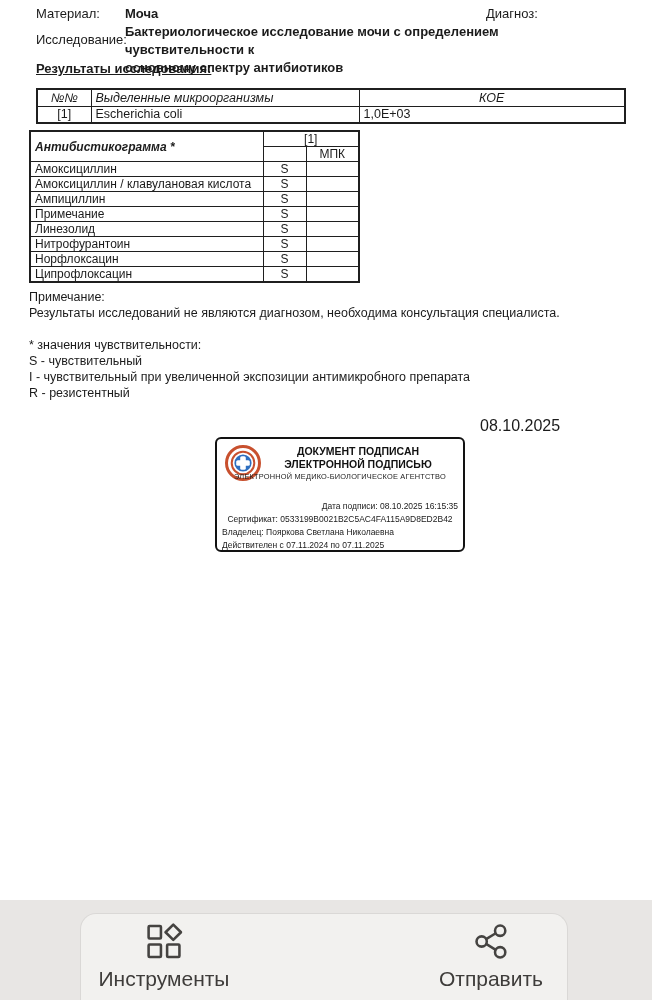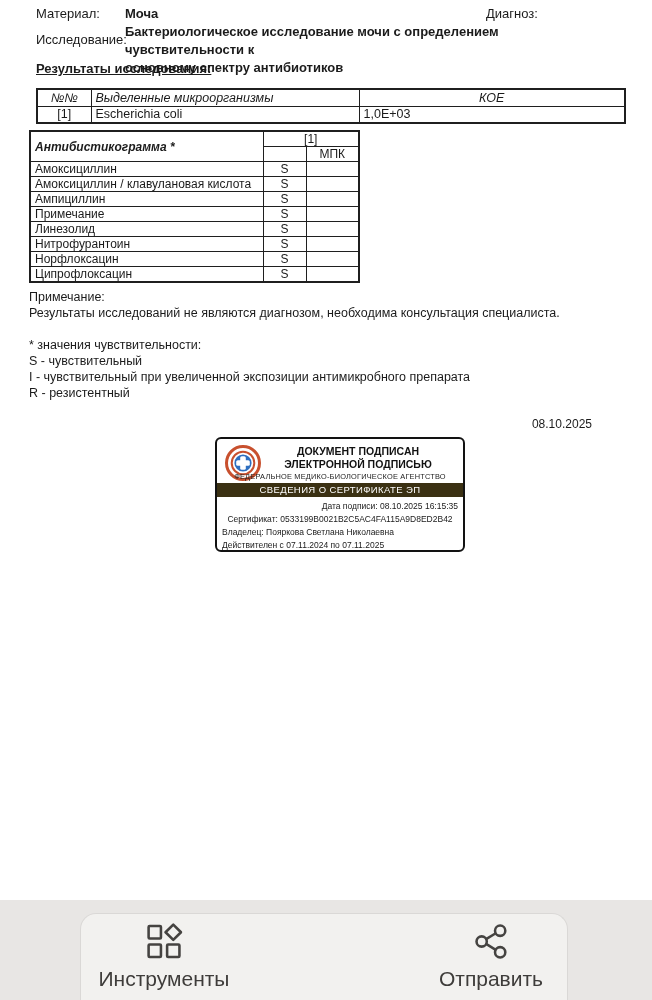--- a/index.html
+++ b/index.html
@@ -33,21 +33,21 @@
   #antibiogram-table th, #antibiogram-table td { font-size:12px; }
   #antibiogram-table .title-cell { font-style:italic; height:26px; }
   #antibiogram-table .grp { height:12px; font-weight:normal; }
   #antibiogram-table .sub { height:13px; font-weight:normal; }
   #antibiogram-table td { height:14px; }
 
   
   .note { font-size:12.5px; }
 
   
-  #doc-date { left:480px; top:417px; width:112px; text-align:right; font-size:12px; }
+  #doc-date { left:480px; top:417px; width:112px; font-size:16px; }
 
   
   #stamp {
     left:215px; top:437px; width:250px; height:115px;
     background:#fff; border:2.5px solid #121212; border-radius:6px;
   }
   #stamp .s-title { position:absolute; left:42px; top:6px; width:198px; text-align:center;
     font-weight:bold; font-size:10.5px; line-height:12.5px; color:#111; }
   #stamp .s-agency { position:absolute; left:0; top:33px; width:100%; text-align:center;
     font-size:7.4px; letter-spacing:0.2px; color:#222; }
@@ -186,22 +186,21 @@
     <circle cx="20" cy="20" r="16.5" fill="none" stroke="#c8502e" stroke-width="3"></circle>
     <circle cx="20" cy="20" r="11.3" fill="none" stroke="#c8502e" stroke-width="2"></circle>
     <circle cx="20" cy="20" r="8.6" fill="#2e6fc0"></circle>
     <rect x="17.2" y="13.2" width="5.6" height="13.6" rx="1.6" fill="#ffffff"></rect>
     <rect x="13.2" y="17.2" width="13.6" height="5.6" rx="1.6" fill="#ffffff"></rect>
   </svg>
   <div class="s-title">
     <span>ДОКУМЕНТ ПОДПИСАН</span><br>
     <span>ЭЛЕКТРОННОЙ ПОДПИСЬЮ</span>
   </div>
-  <div class="s-agency">ФЕДЕРАЛЬНОЕ МЕДИКО-БИОЛОГИЧЕСКОЕ АГЕНТСТВО</div>
-  <div class="s-bar">СВЕДЕНИЯ О СЕРТИФИКАТЕ ЭП</div>
+  <div class="s-agency">ЭЛЕКТРОННОЙ МЕДИКО-БИОЛОГИЧЕСКОЕ АГЕНТСТВО</div>
   <div class="s-line" id="s-signdate">Дата подписи: 08.10.2025 16:15:35</div>
   <div class="s-line" id="s-cert">Сертификат: 0533199B0021B2C5AC4FA115A9D8ED2B42</div>
   <div class="s-line" id="s-owner">Владелец: Пояркова Светлана Николаевна</div>
   <div class="s-line" id="s-valid">Действителен с 07.11.2024 по 07.11.2025</div>
 </div>
 
 <div class="abs" id="toolbar-backdrop"></div>
 <div class="abs" id="toolbar-panel">
 
   <div class="tb-item" style="left:83px;">

